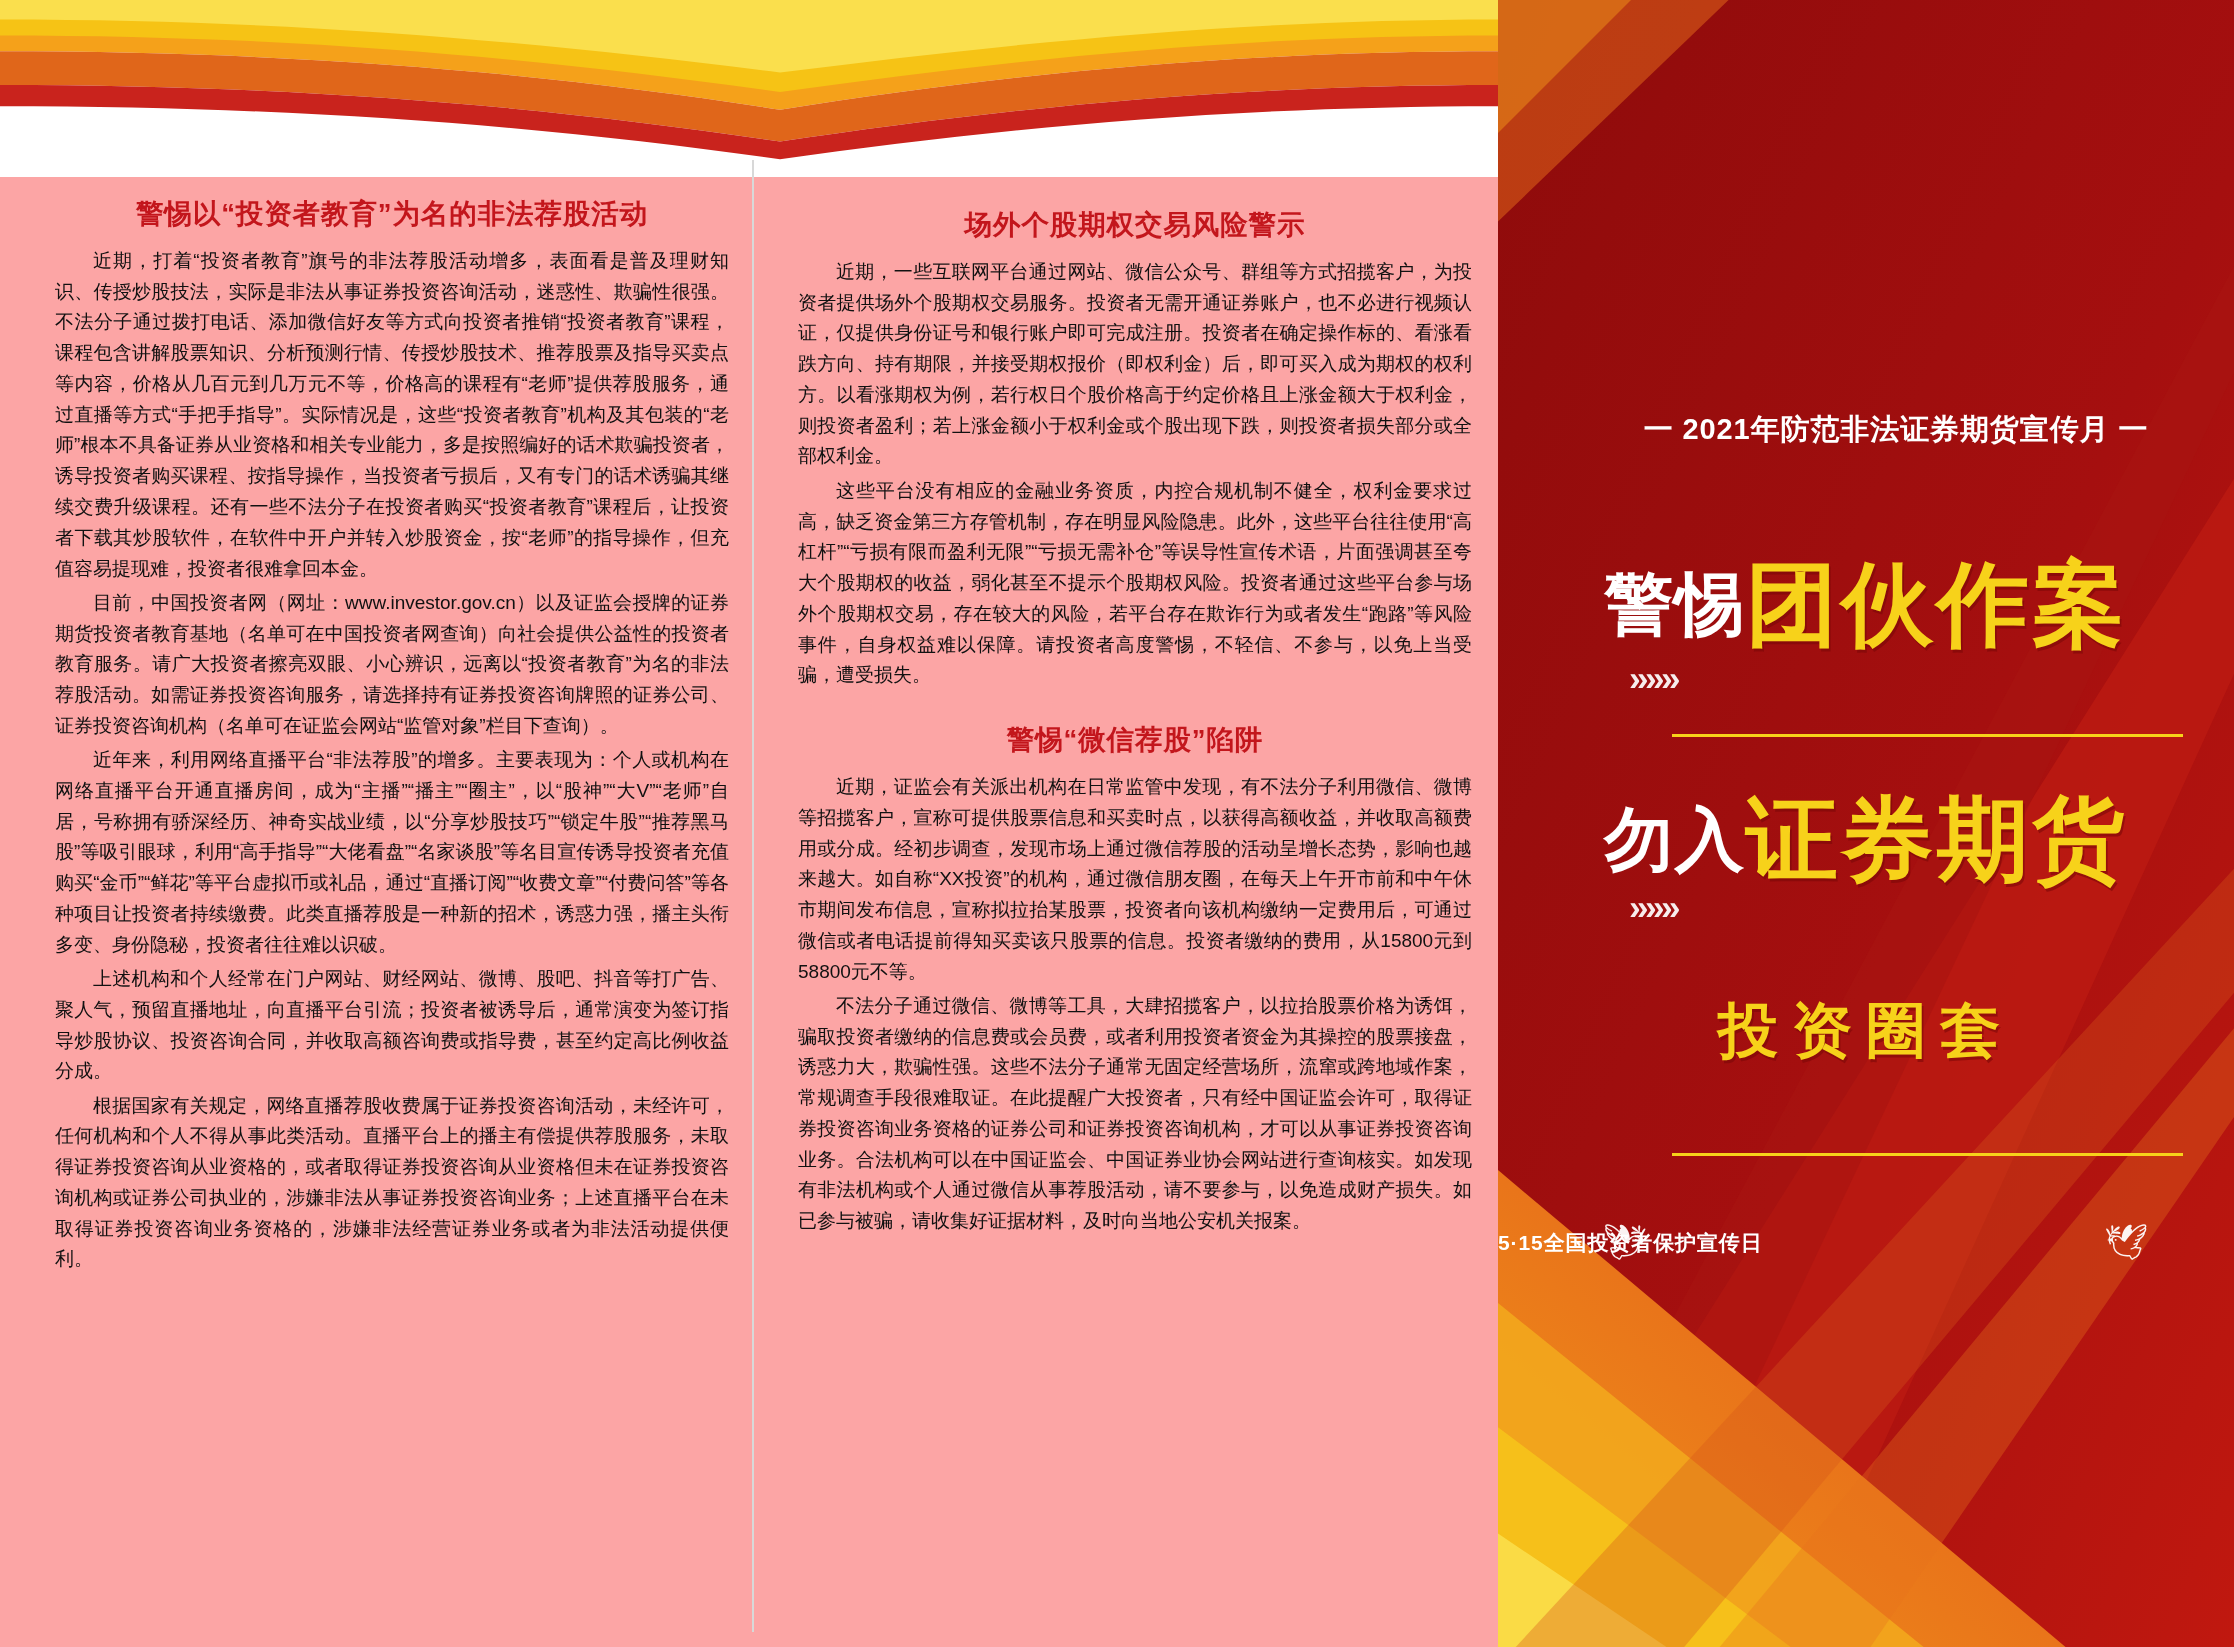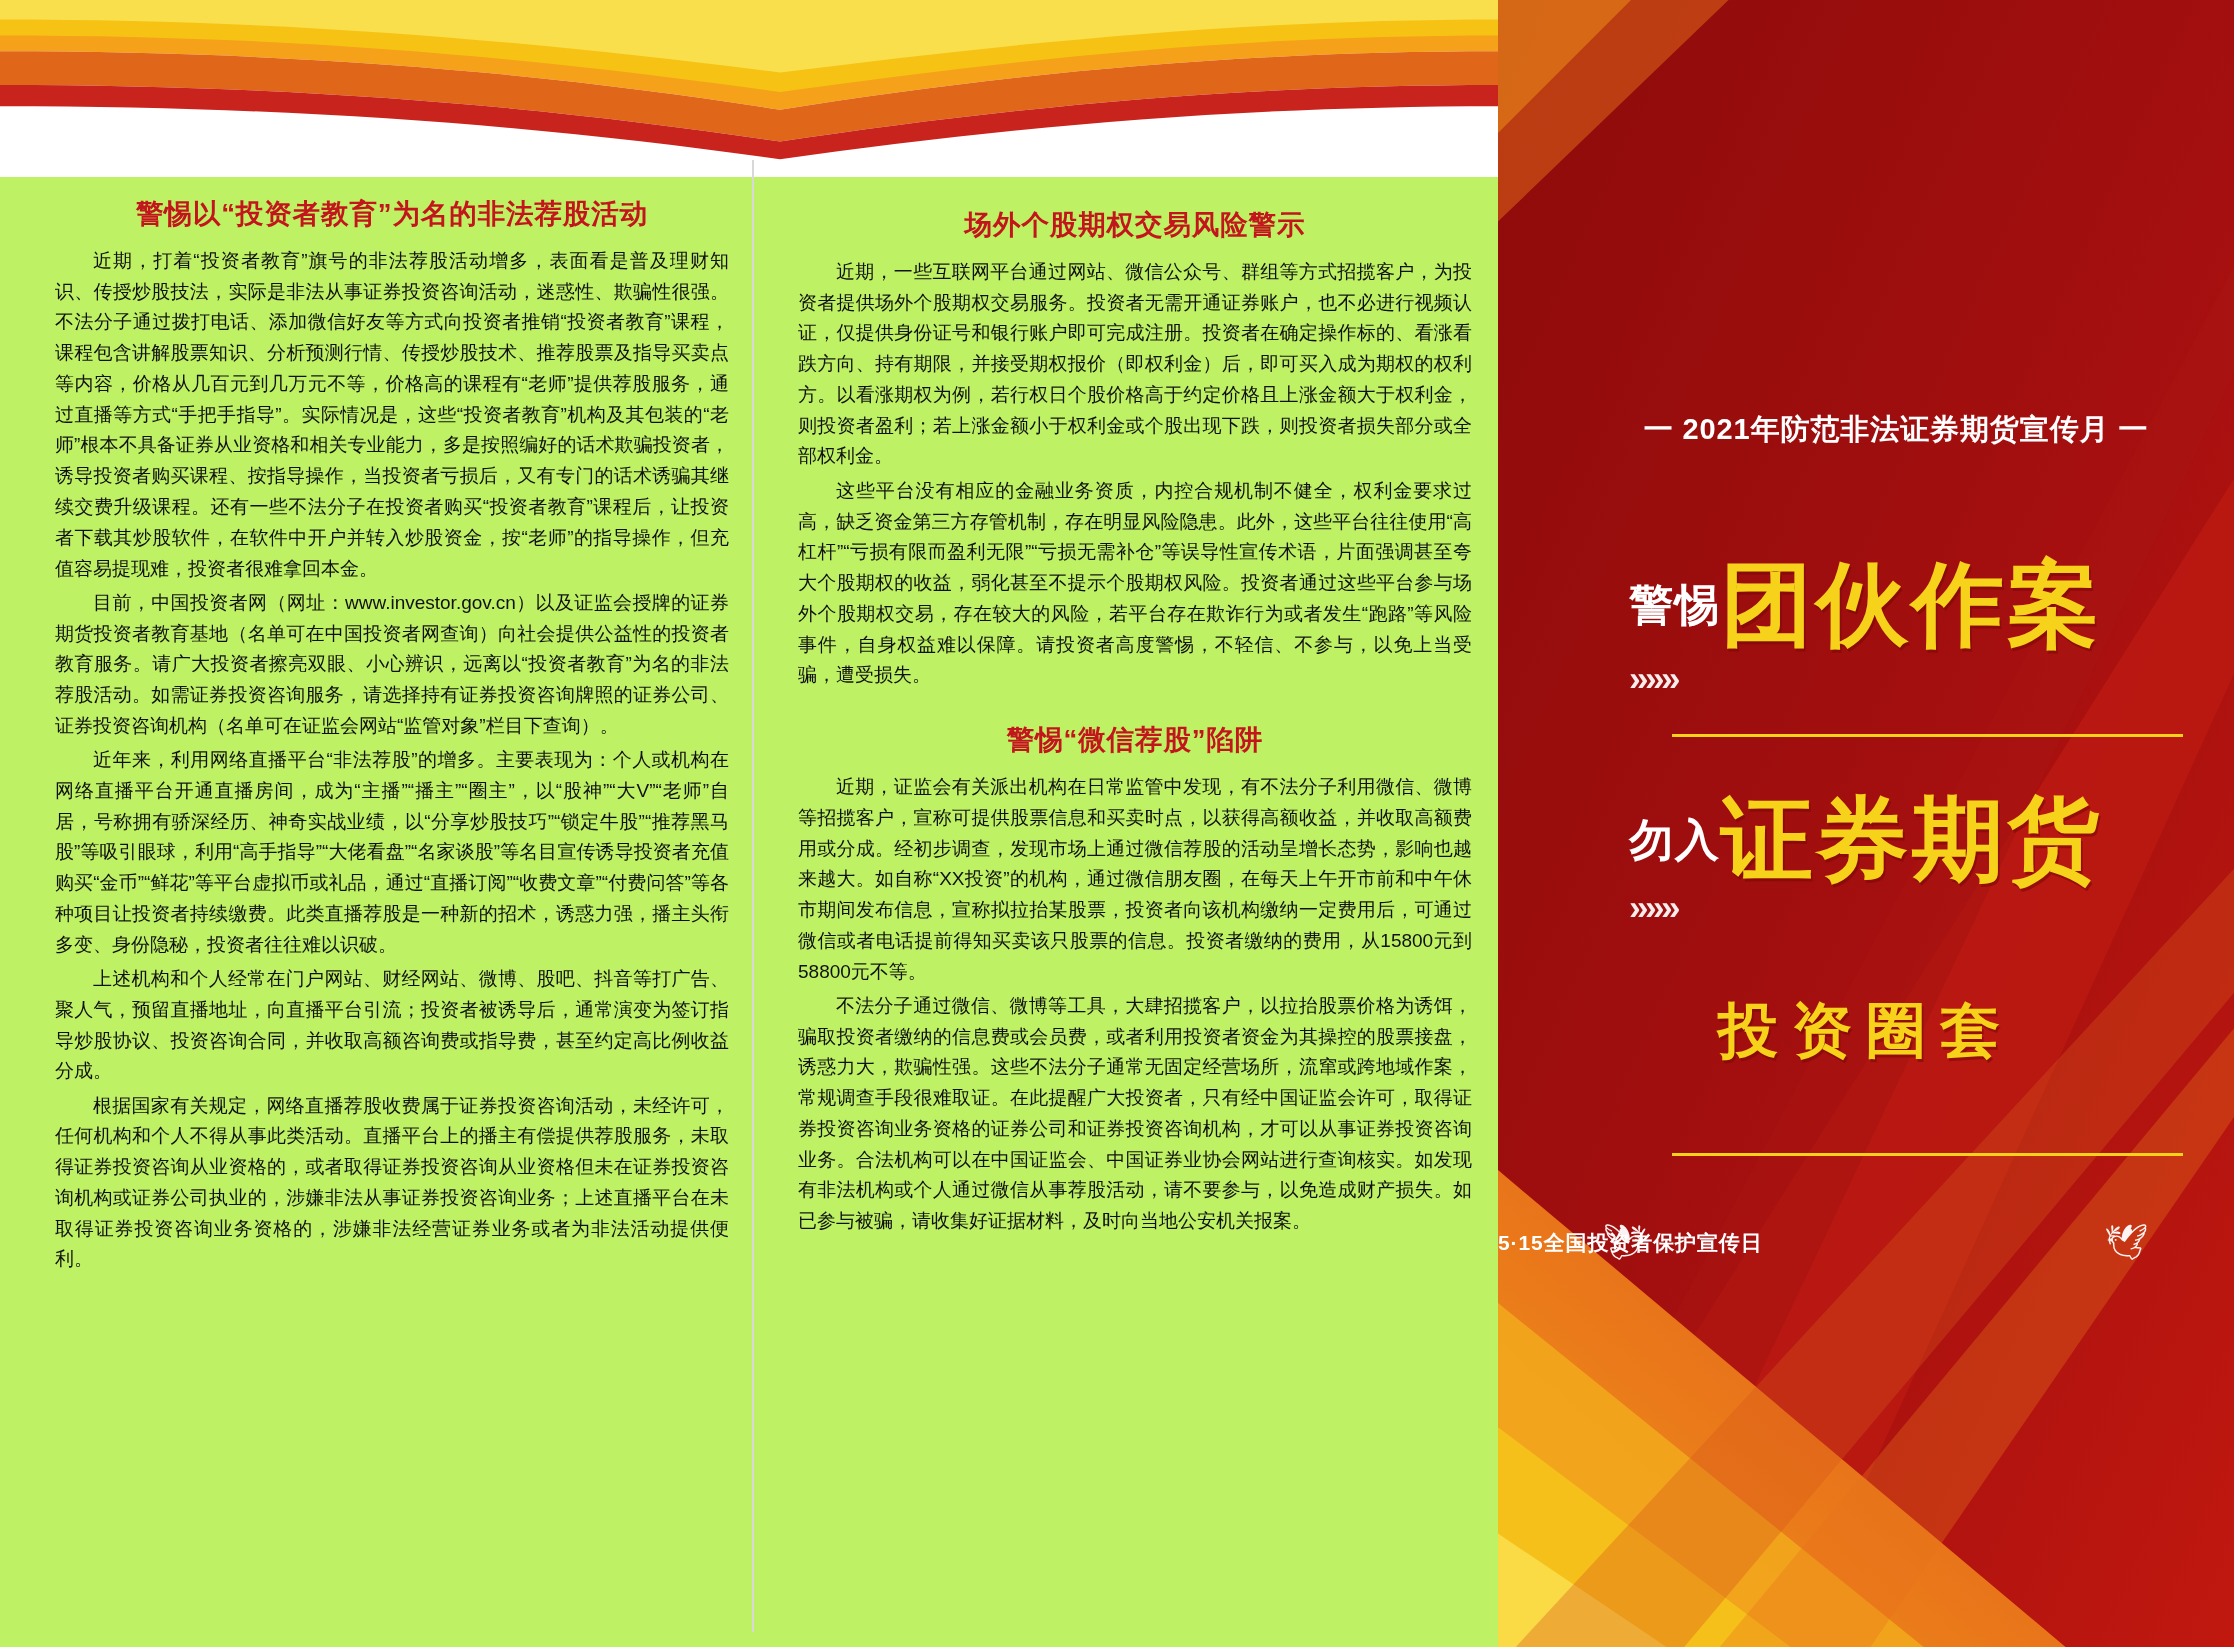--- a/index.html
+++ b/index.html
@@ -10,21 +10,21 @@
   body {
     width: 2234px;
     height: 1647px;
     font-family: "Liberation Sans", sans-serif;
     overflow: hidden;
   }
   #page {
     position: relative;
     width: 2234px;
     height: 1647px;
-    background: #bef264;
+    background: #fca5a5;
     overflow: hidden;
   }
 
   
   .topband {
     position: absolute;
     left: 0; top: 0;
     width: 1498px;
     height: 177px;
     overflow: hidden;
@@ -111,21 +111,21 @@
     text-align: center;
     font-weight: bold;
     white-space: nowrap;
   }
   .bl1 { top: 543px; }
   .bl2 { top: 778px; }
   .bl3 { top: 991px; }
 
   .w-white {
     color: #ffffff;
-    font-size: 44px;
+    font-size: 69px;
     letter-spacing: 1.8px;
     vertical-align: middle;
   }
   .w-yellow {
     color: #f7d21a;
     font-size: 92px;
     letter-spacing: 3.5px;
     vertical-align: middle;
     text-shadow: 1.8px 2.7px 0 rgba(120,8,8,.55);
   }

